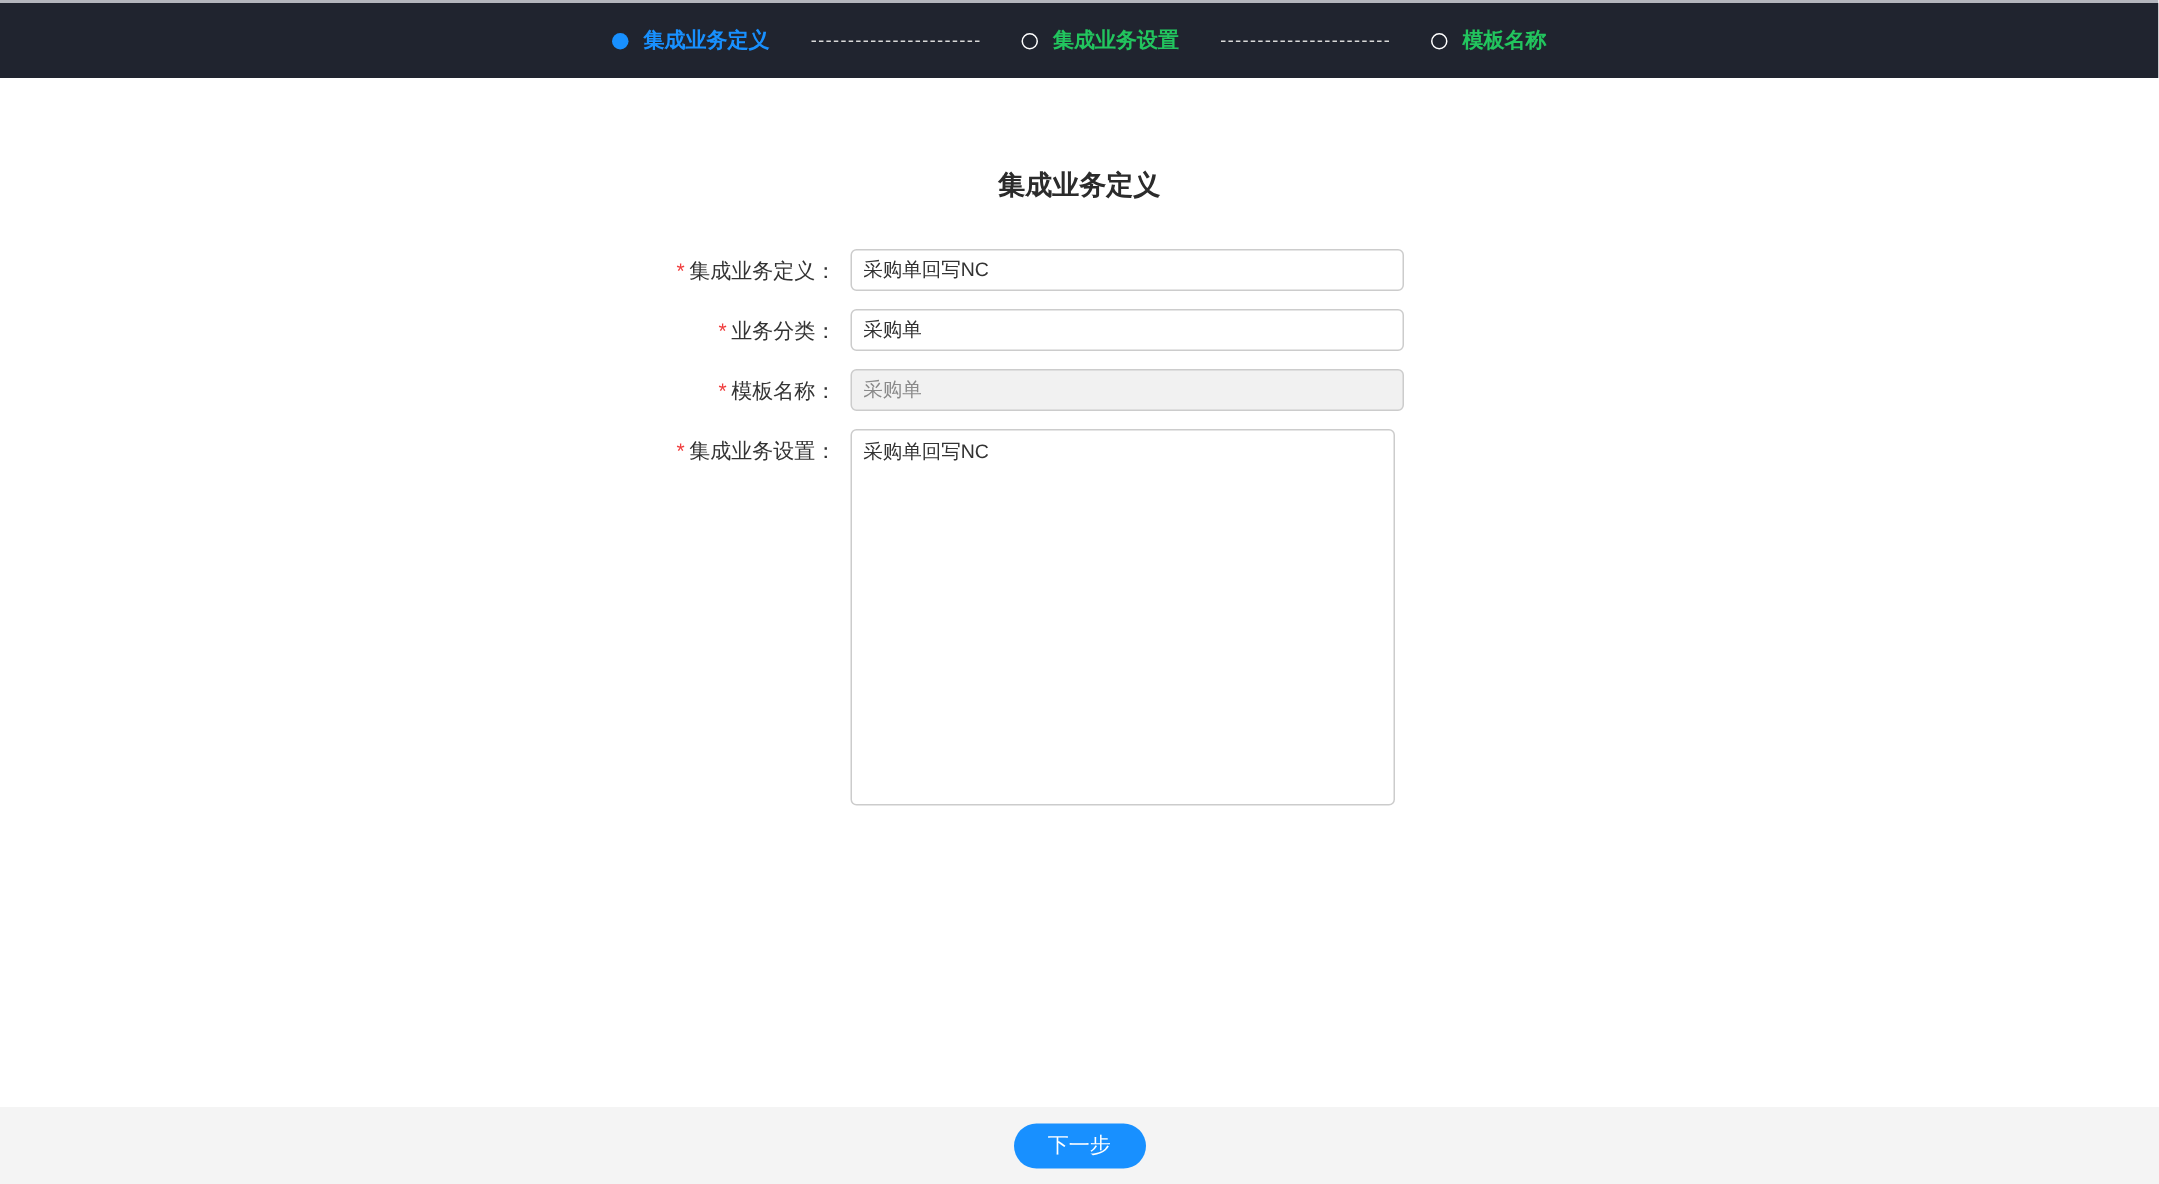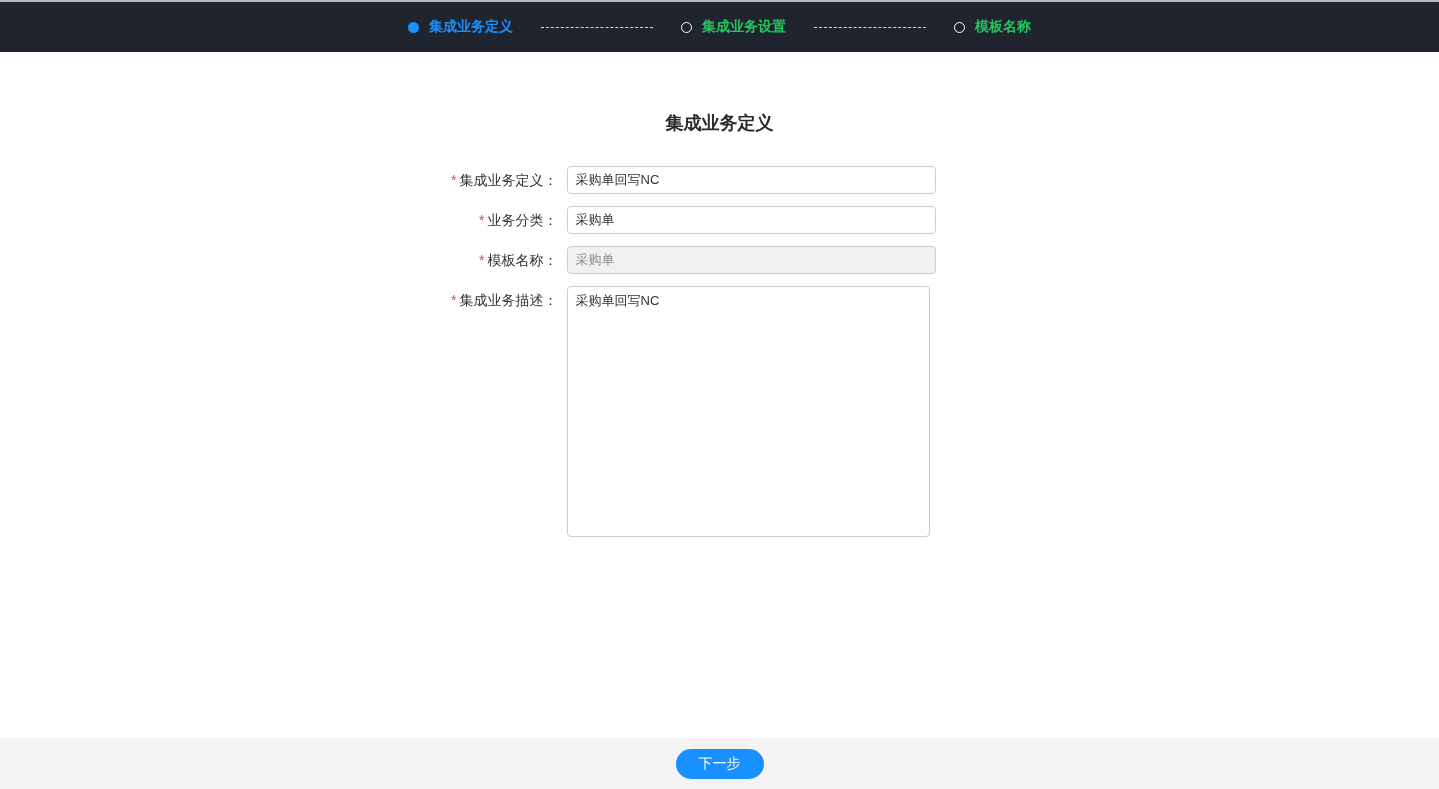--- a/index.html
+++ b/index.html
@@ -208,21 +208,21 @@
       <label class="field-label"><span class="req">*</span><span>业务分类：</span></label>
       <input class="text-input" type="text" value="采购单" style="">
     </div>
 
     <div class="form-row">
       <label class="field-label"><span class="req">*</span><span>模板名称：</span></label>
       <input class="text-input" type="text" disabled="" value="采购单" style="">
     </div>
 
     <div class="form-row">
-      <label class="field-label"><span class="req">*</span><span>集成业务描述：</span></label>
+      <label class="field-label"><span class="req">*</span><span>集成业务设置：</span></label>
       <textarea class="textarea-input" style="">采购单回写NC</textarea>
     </div>
 
   </div>
 </main>
 
 <footer class="footer-bar">
   <button class="next-button">下一步</button>
 </footer>
 

